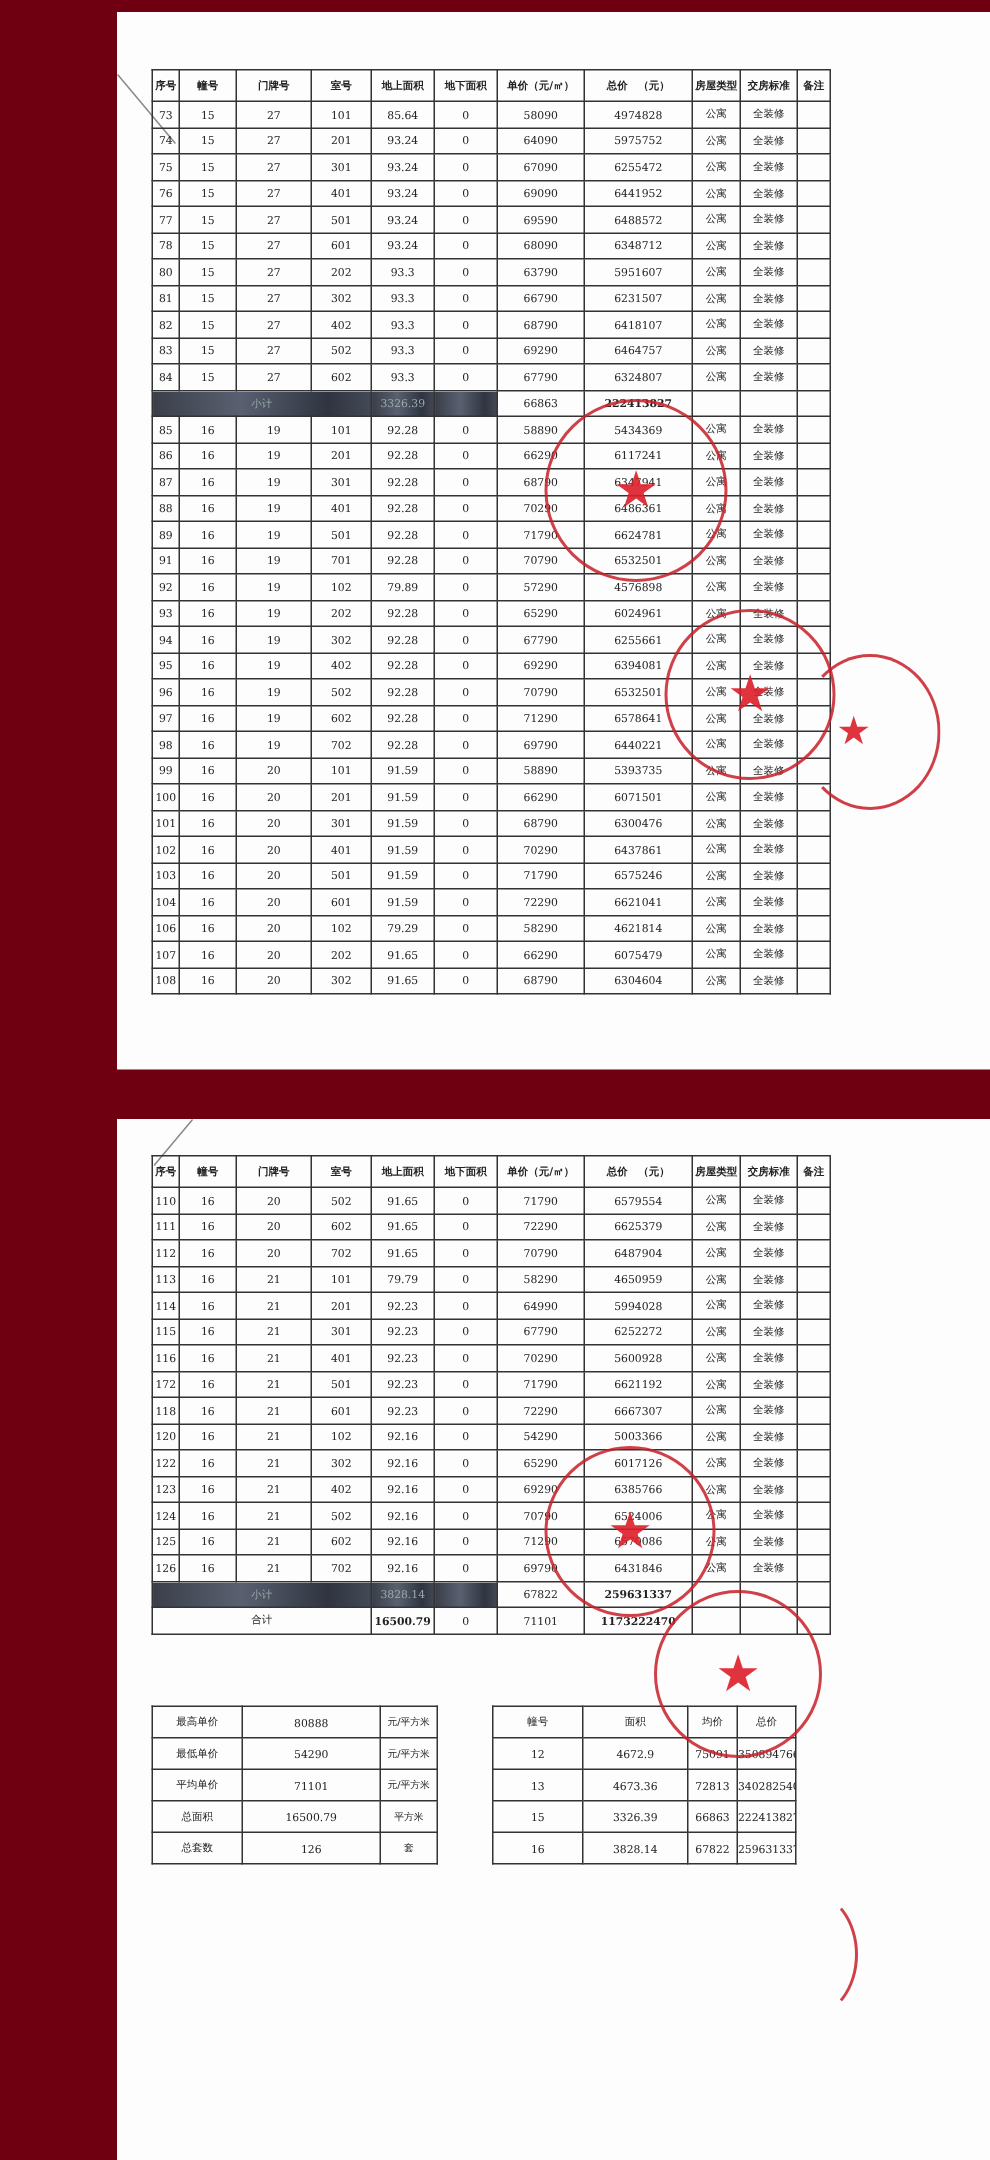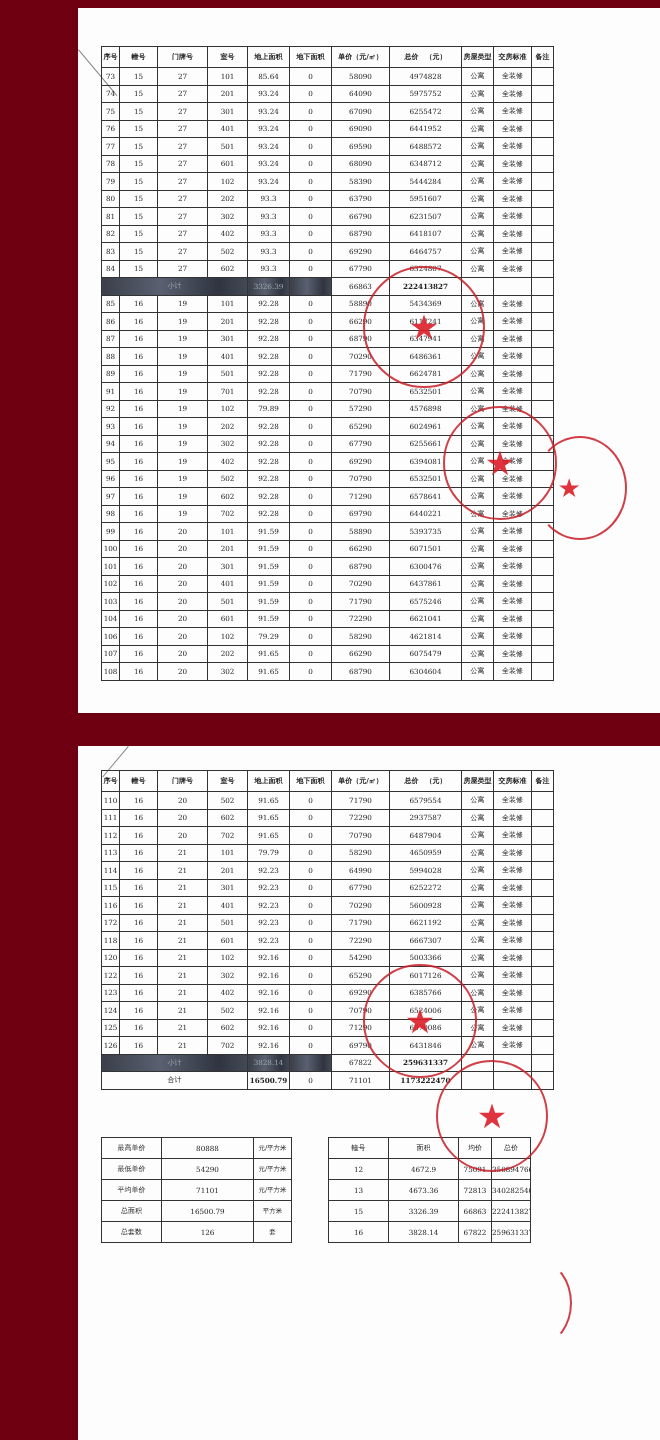--- a/index.html
+++ b/index.html
@@ -145,33 +145,20 @@
           <td>601</td>
           <td>93.24</td>
           <td>0</td>
           <td>68090</td>
           <td>6348712</td>
           <td class="cn">公寓</td>
           <td class="cn">全装修</td>
           <td></td>
         </tr>
         <tr>
-          <td>79</td>
-          <td>15</td>
-          <td>27</td>
-          <td>102</td>
-          <td>93.24</td>
-          <td>0</td>
-          <td>58390</td>
-          <td>5444284</td>
-          <td class="cn">公寓</td>
-          <td class="cn">全装修</td>
-          <td></td>
-        </tr>
-        <tr>
           <td>80</td>
           <td>15</td>
           <td>27</td>
           <td>202</td>
           <td>93.3</td>
           <td>0</td>
           <td>63790</td>
           <td>5951607</td>
           <td class="cn">公寓</td>
           <td class="cn">全装修</td>
@@ -584,21 +571,21 @@
           <td></td>
         </tr>
         <tr>
           <td>111</td>
           <td>16</td>
           <td>20</td>
           <td>602</td>
           <td>91.65</td>
           <td>0</td>
           <td>72290</td>
-          <td>2937587</td>
+          <td>6625379</td>
           <td class="cn">公寓</td>
           <td class="cn">全装修</td>
           <td></td>
         </tr>
         <tr>
           <td>112</td>
           <td>16</td>
           <td>20</td>
           <td>702</td>
           <td>91.65</td>

